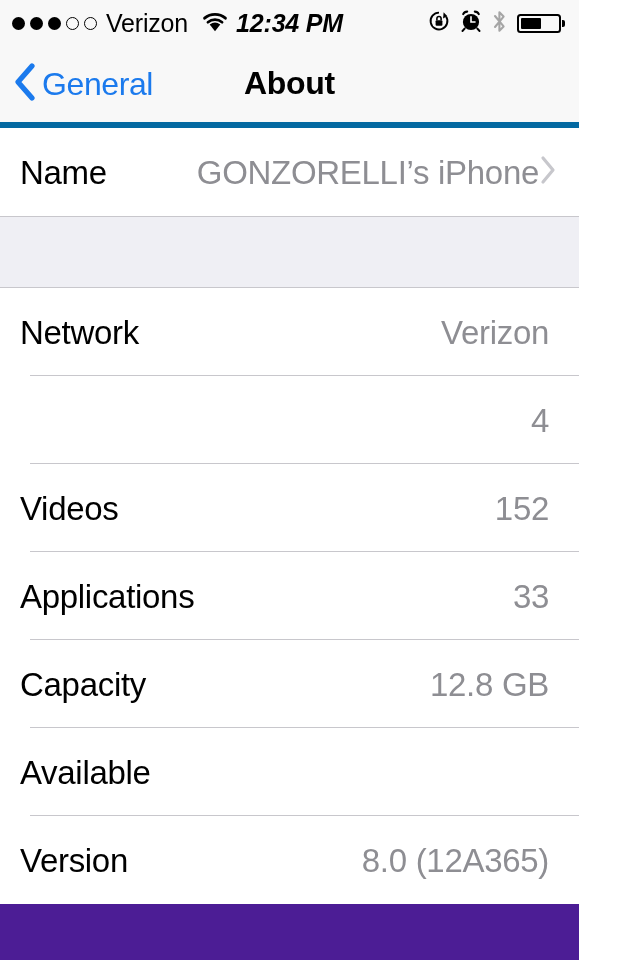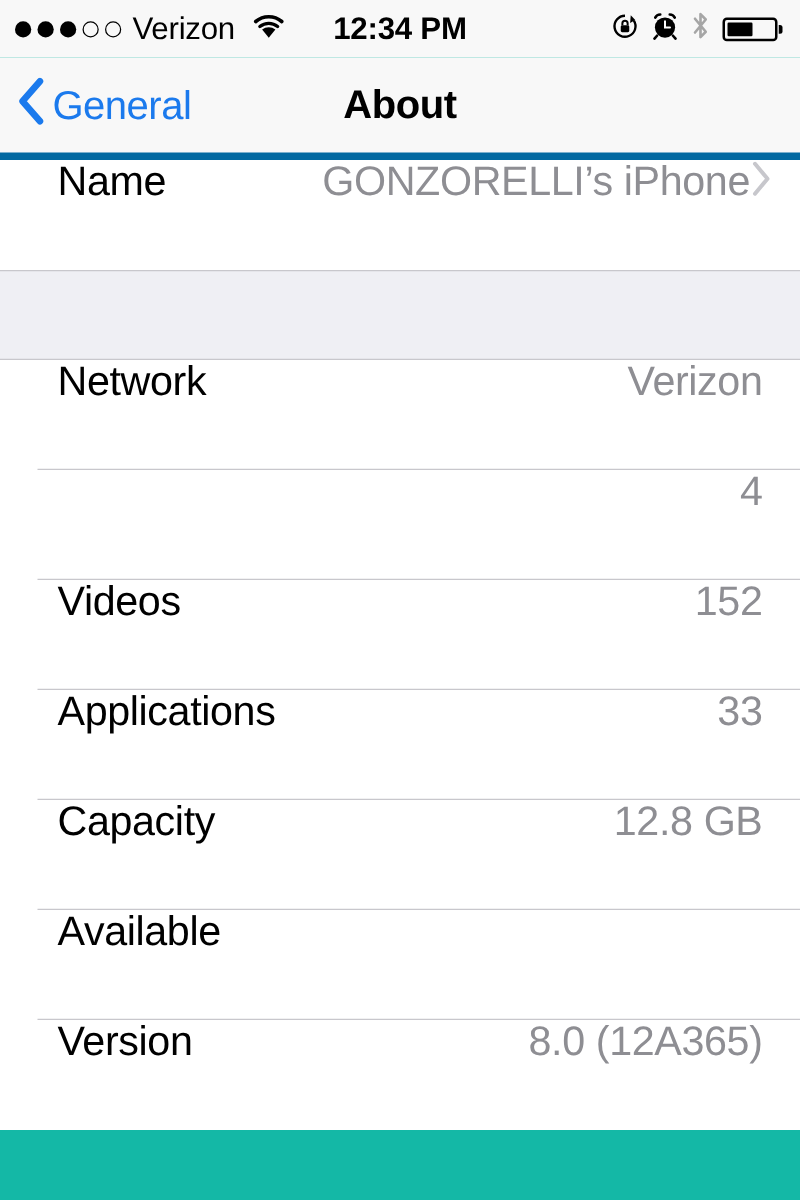--- a/index.html
+++ b/index.html
@@ -8,23 +8,23 @@
     width: 640px;
     height: 960px;
     overflow: hidden;
     background: #ffffff;
     font-family: "Liberation Sans", sans-serif;
     -webkit-font-smoothing: antialiased;
   }
 
   #screen {
     position: relative;
-    width: 640px;
+    width: 579px;
     height: 960px;
-    background: #14b8a6;
+    background: #4c1d95;
     overflow: hidden;
   }
 
   
   .status-bar {
     position: relative;
     height: 46px;
     background: #f8f8f8;
     display: flex;
     align-items: center;
@@ -74,20 +74,21 @@
     justify-content: center;
     pointer-events: none;
   }
 
   .clock-text {
     font-size: 25px;
     font-weight: bold;
     color: #000000;
     letter-spacing: -0.2px;
     line-height: 1;
+    font-style: italic;
   }
 
   .status-right {
     display: flex;
     align-items: center;
     gap: 10px;
     margin-left: auto;
     flex: 0 0 auto;
     position: relative;
     z-index: 2;
@@ -159,23 +160,23 @@
   }
 
   
   .table-group { background: #ffffff; }
 
   .row {
     position: relative;
     height: 88px;
     background: #ffffff;
     display: flex;
-    align-items: flex-start;
-    box-sizing: border-box;
-    padding-left: 46px;
+    align-items: center;
+    box-sizing: border-box;
+    padding-left: 20px;
     padding-right: 30px;
   }
 
   .row .sep {
     position: absolute;
     left: 30px;
     right: 0;
     bottom: 0;
     height: 1px;
     background: #c8c7cc;

